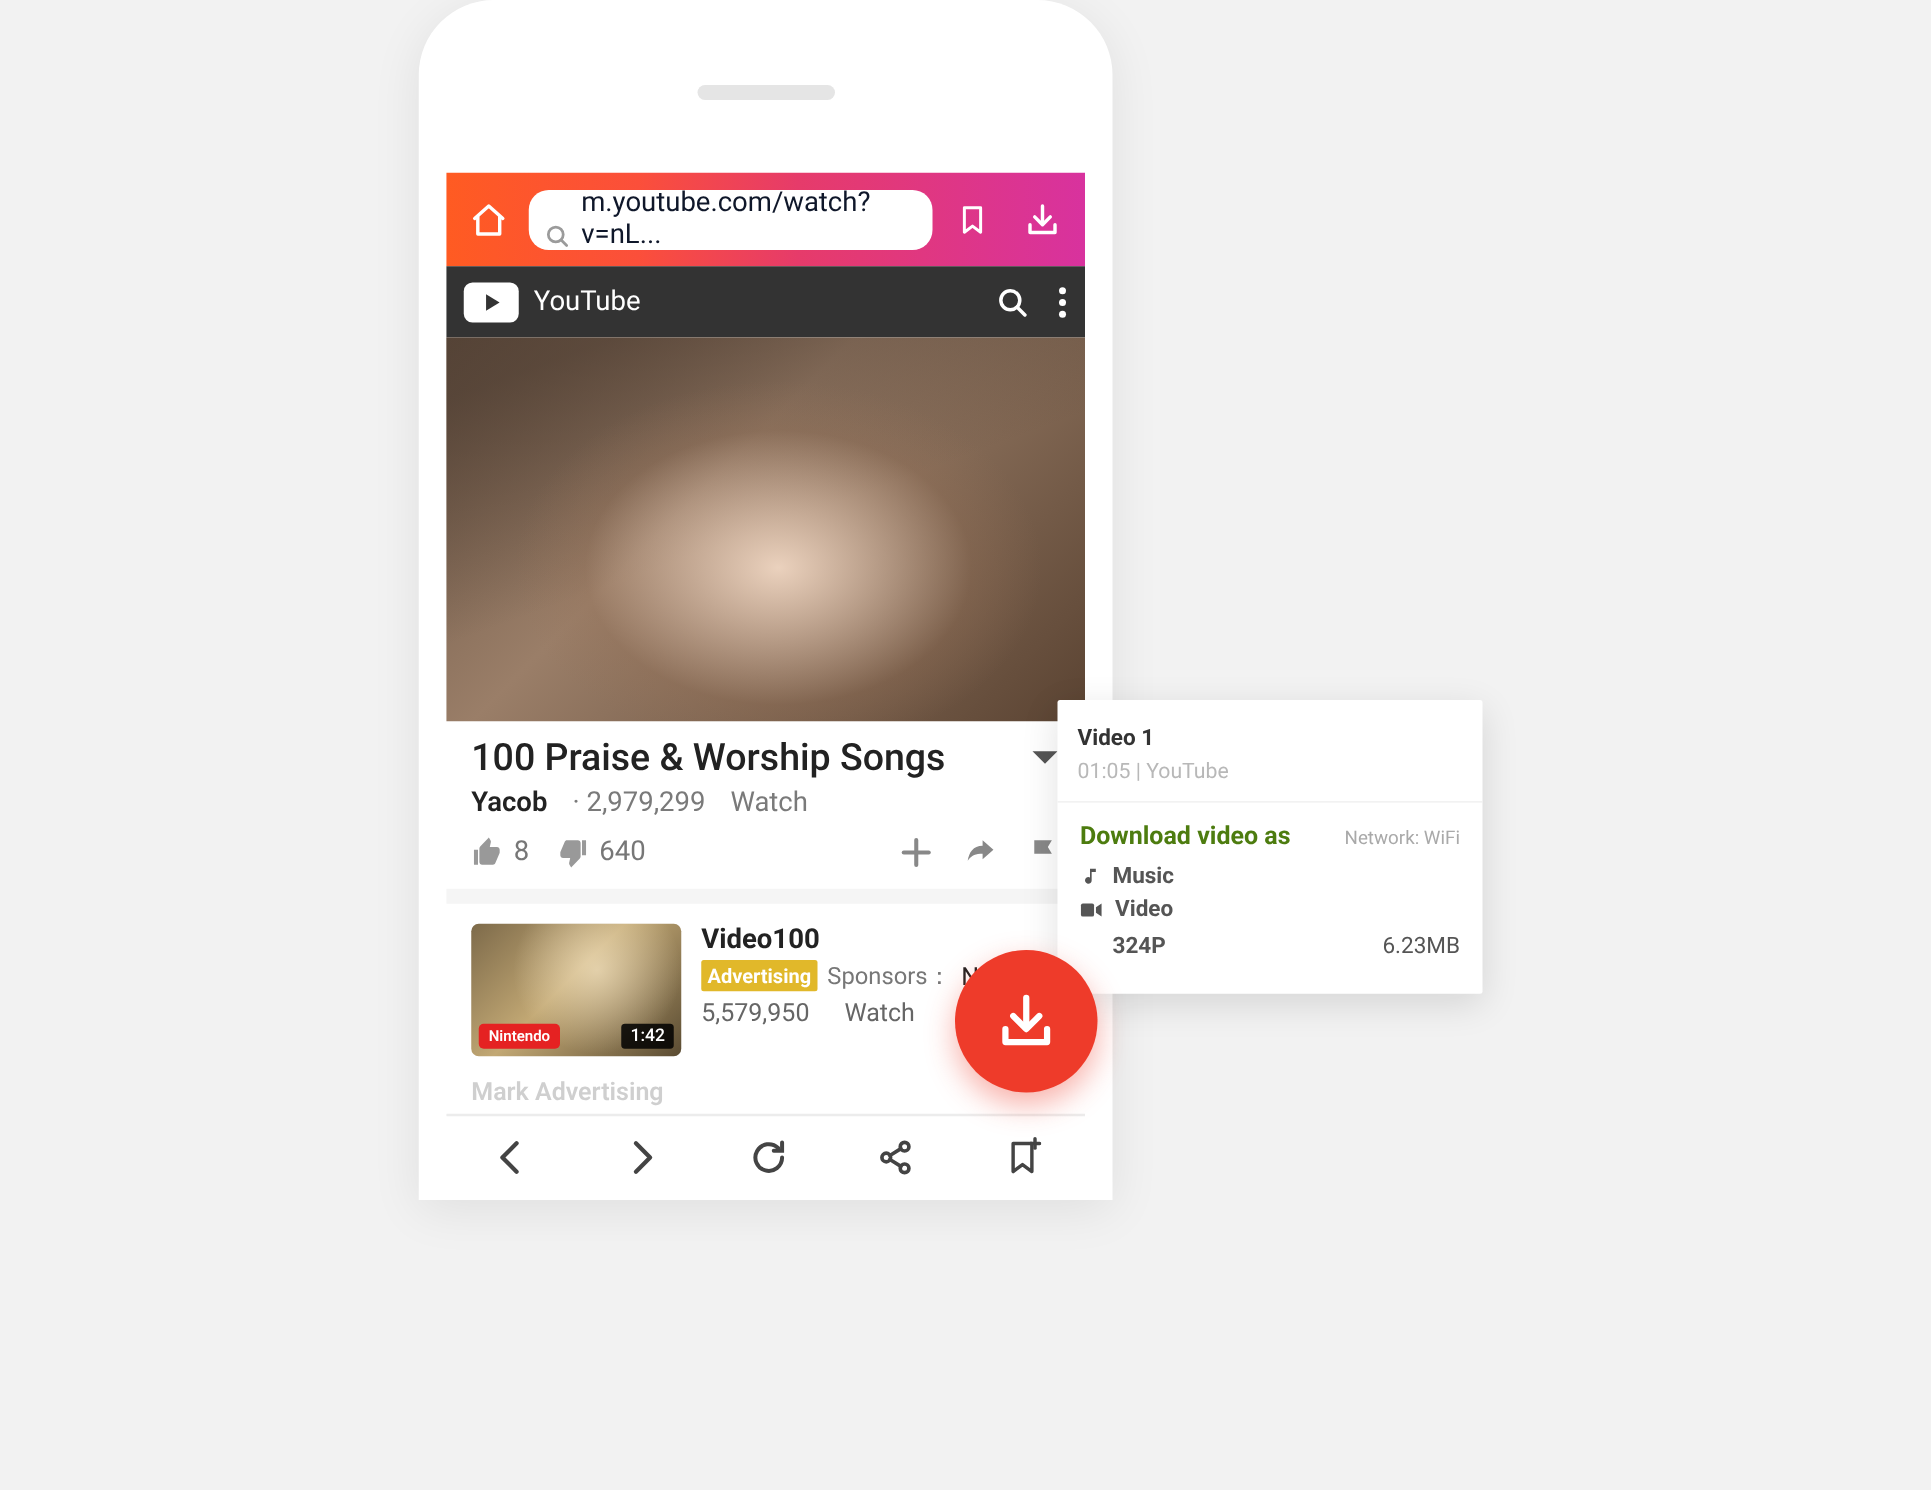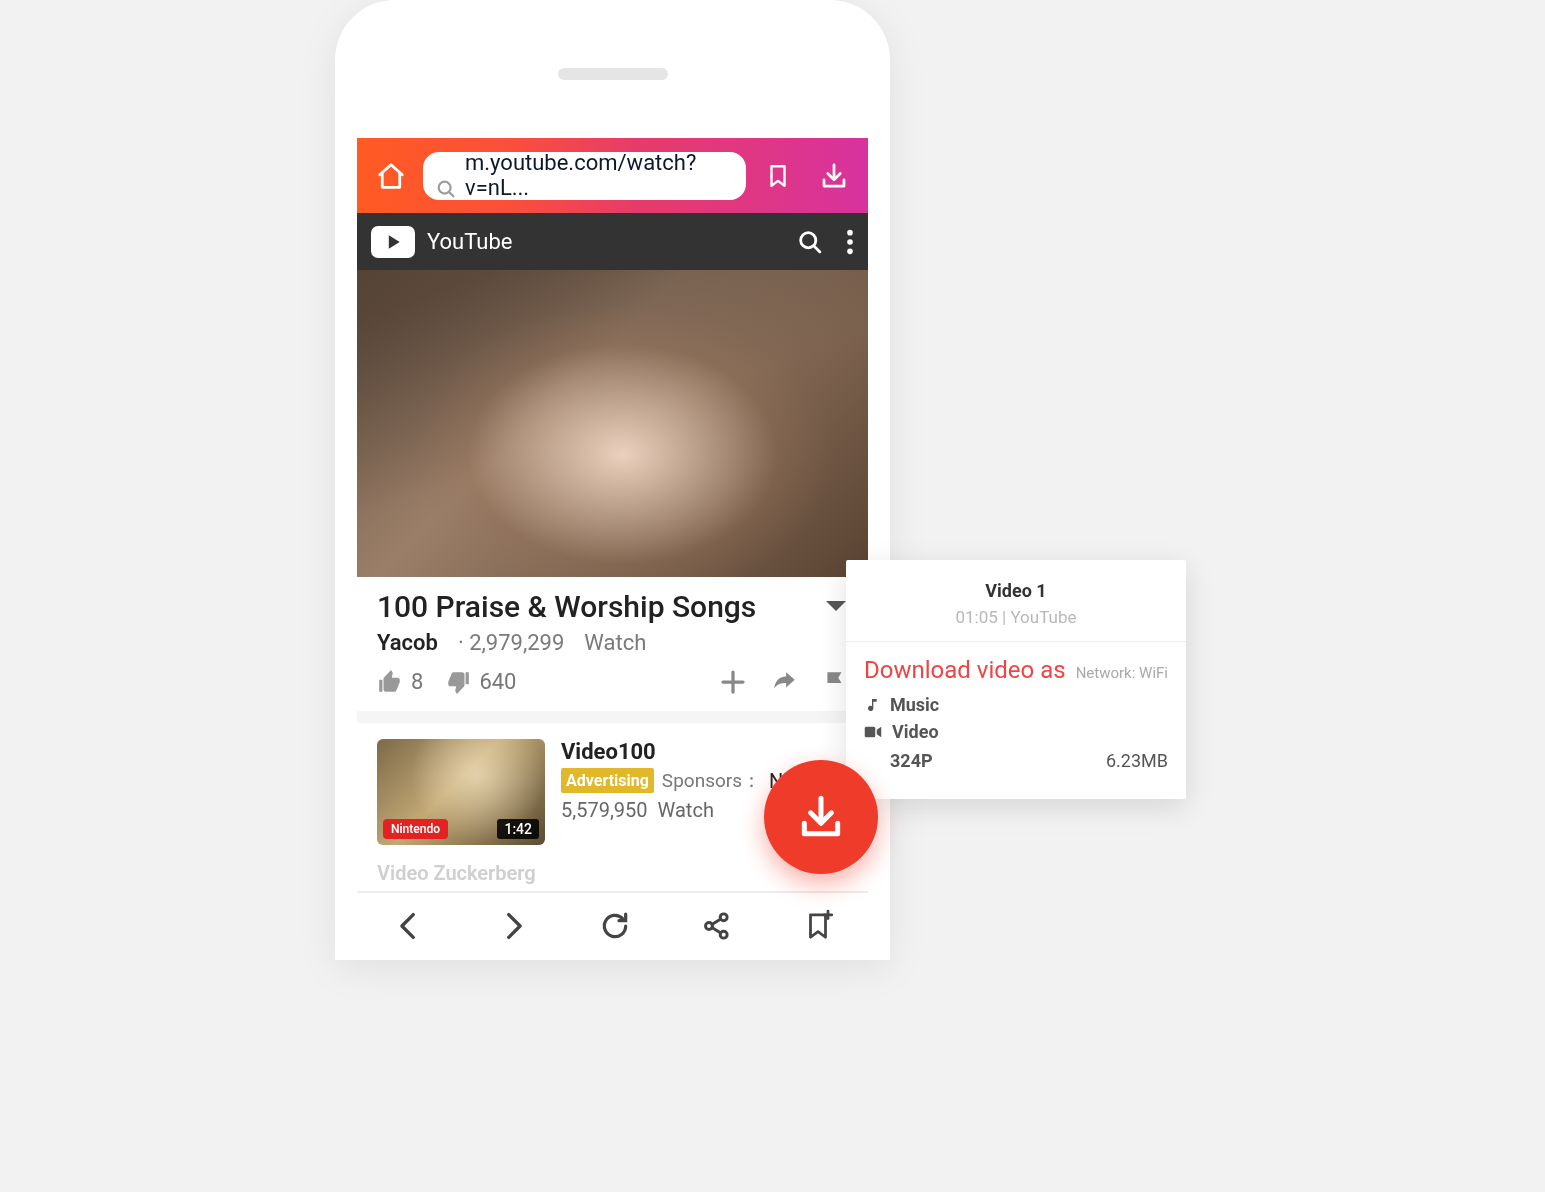--- a/index.html
+++ b/index.html
@@ -152,21 +152,21 @@
       position:absolute; right:6px; bottom:6px;
       background:rgba(0,0,0,0.85); color:#fff; font-size:14px;
       padding:2px 7px; border-radius:3px; font-weight:500;
     }
     .rel-info { display:flex; flex-direction:column; gap:4px; }
     .rel-title { font-size:22px; font-weight:700; color:#222; }
     .rel-sponsor-row { display:flex; align-items:center; gap:8px; }
     .ad-chip { background:#e1b82a; color:#fff; font-size:16px; font-weight:700; padding:3px 5px; border-radius:2px; }
     .rel-sponsors { color:#777; font-size:19px; }
     .rel-name { color:#222; font-size:20px; }
-    .rel-views-row { color:#666; font-size:20px; display:flex; gap:10px; }
+    .rel-views-row { color:#666; font-size:20px; display:flex; gap:28px; }
 
     .cutoff-text { padding: 0 20px 6px 20px; color:#cfcfcf; font-size:20px; font-weight:600; }
 
     
     .bottom-nav {
       height: 70px;
       border-top: 2px solid #ececec;
       background:#fff;
       display:flex; align-items:center; justify-content:space-around;
       color:#555;
@@ -191,26 +191,26 @@
     .dl-panel {
       position:absolute;
       left: 846px; top: 560px;
       width: 340px;
       background:#fff;
       box-shadow: 0 8px 30px rgba(0,0,0,0.12);
       border-radius:2px;
       padding-bottom: 16px;
       z-index: 4;
     }
-    .dl-head { text-align:center; padding: 20px 16px 14px 16px; border-bottom:1px solid #eee; }
+    .dl-head { text-align:left; padding: 20px 16px 14px 16px; border-bottom:1px solid #eee; }
     .dl-title { font-size:18px; font-weight:700; color:#333; margin-bottom:6px; }
     .dl-sub { font-size:17px; color:#b8b8b8; }
     .dl-body { padding: 14px 18px 4px 18px; }
     .dl-row1 { display:flex; justify-content:space-between; align-items:baseline; margin-bottom: 10px; }
-    .dl-as { font-size:24px; font-weight:400; color:#ef4444; }
+    .dl-as { font-size:20px; font-weight:700; color:#4d7c0f; }
     .dl-net { font-size:15px; color:#a9a9a9; }
     .dl-sec-h { display:flex; align-items:center; gap:10px; font-size:18px; font-weight:700; color:#555; margin-top:6px; }
     .dl-option { display:flex; justify-content:space-between; padding: 8px 0 8px 26px; font-size:18px; color:#555; }
     .dl-q { font-weight:700; color:#555; }
     .dl-size { color:#555; }
   </style>
 </head>
 <body>
 
 <div class="phone-frame">
@@ -322,21 +322,21 @@
           <span class="rel-sponsors">Sponsors：</span>
           <span class="rel-name">Nintendo</span>
         </div>
         <div class="rel-views-row">
           <span>5,579,950</span>
           <span>Watch</span>
         </div>
       </div>
     </div>
 
-    <div class="cutoff-text">Video Zuckerberg</div>
+    <div class="cutoff-text">Mark Advertising</div>
 
     <div class="bottom-nav">
       <svg class="nav-btn" width="34" height="34" viewBox="0 0 24 24" fill="none" stroke="#444" stroke-width="2.4" stroke-linecap="round" stroke-linejoin="round">
           <polyline points="15 4 7 12 15 20"></polyline>
         </svg>
       <svg class="nav-btn" width="34" height="34" viewBox="0 0 24 24" fill="none" stroke="#444" stroke-width="2.4" stroke-linecap="round" stroke-linejoin="round">
           <polyline points="9 4 17 12 9 20"></polyline>
         </svg>
       <svg class="nav-btn" width="32" height="32" viewBox="0 0 24 24" fill="none" stroke="#444" stroke-width="2.4" stroke-linecap="round">
           <path d="M20 12 A8 8 0 1 1 17.6 6.3"></path>

